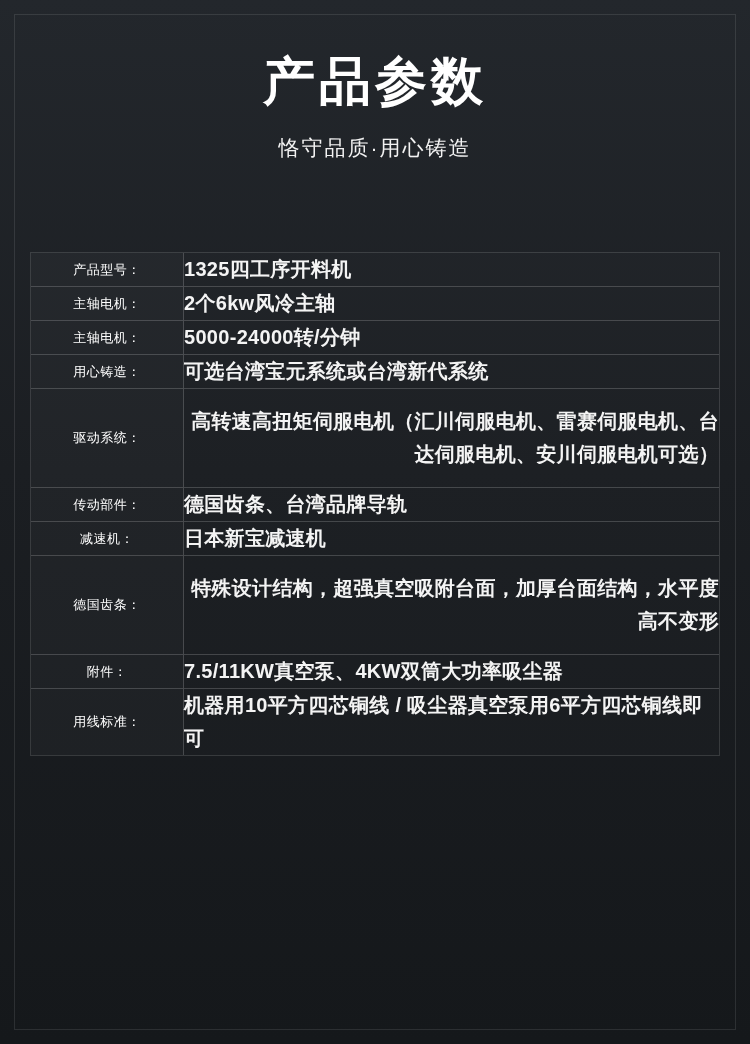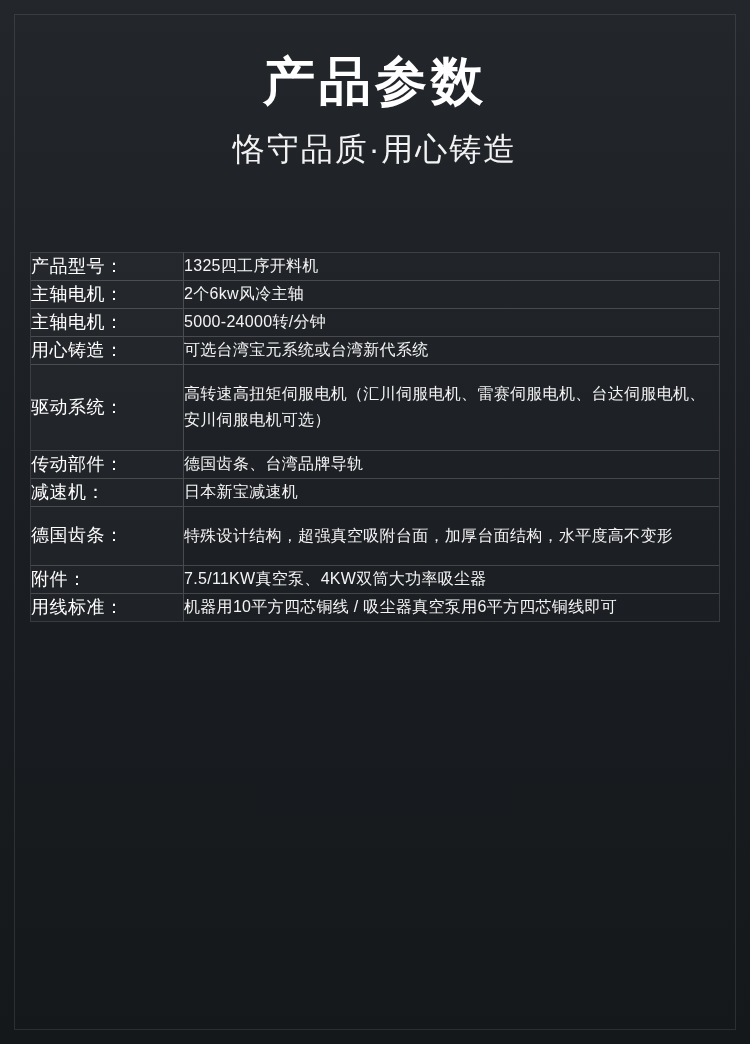--- a/index.html
+++ b/index.html
@@ -38,22 +38,22 @@
   }
   .title {
     font-size: 52px;
     font-weight: bold;
     letter-spacing: 4px;
     line-height: 1.15;
     color: #ffffff;
     margin: 0;
   }
   .subtitle {
-    margin-top: 16px;
-    font-size: 32px;
+    margin-top: 22px;
+    font-size: 21px;
     letter-spacing: 2px;
     color: #f2f2f2;
     font-weight: normal;
   }
 
   .table-wrap {
     position: absolute;
     left: 30px;
     top: 252px;
     width: 690px;
@@ -72,37 +72,38 @@
   table.spec tr:last-child {
     border-bottom: none;
     margin-top: 28px;
   }
   table.spec td {
     padding: 0;
     vertical-align: middle;
   }
   td.label {
     width: 152px;
-    text-align: left;
-    font-size: 18px;
+    text-align: center;
+    font-size: 13px;
     color: #ffffff;
     letter-spacing: 0.5px;
     border-right: 1px solid rgba(255,255,255,0.18);
     background: rgba(255,255,255,0.02);
     padding: 14px 6px;
     line-height: 1.5;
   }
   td.value {
-    font-size: 16px;
+    font-size: 20px;
     color: #f4f4f4;
     padding: 14px 16px 14px 18px;
     line-height: 1.65;
     letter-spacing: 0.3px;
+    font-weight: bold;
   }
-  .row-tall td.value { padding-top: 16px; padding-bottom: 16px; }
+  .row-tall td.value { padding-top: 16px; padding-bottom: 16px; text-align: right; }
 </style>
 </head>
 <body>
 
 <div class="page">
   <div class="frame"></div>
 
   <div class="header">
     <h1 class="title">产品参数</h1>
     <div class="subtitle">恪守品质·用心铸造</div>

